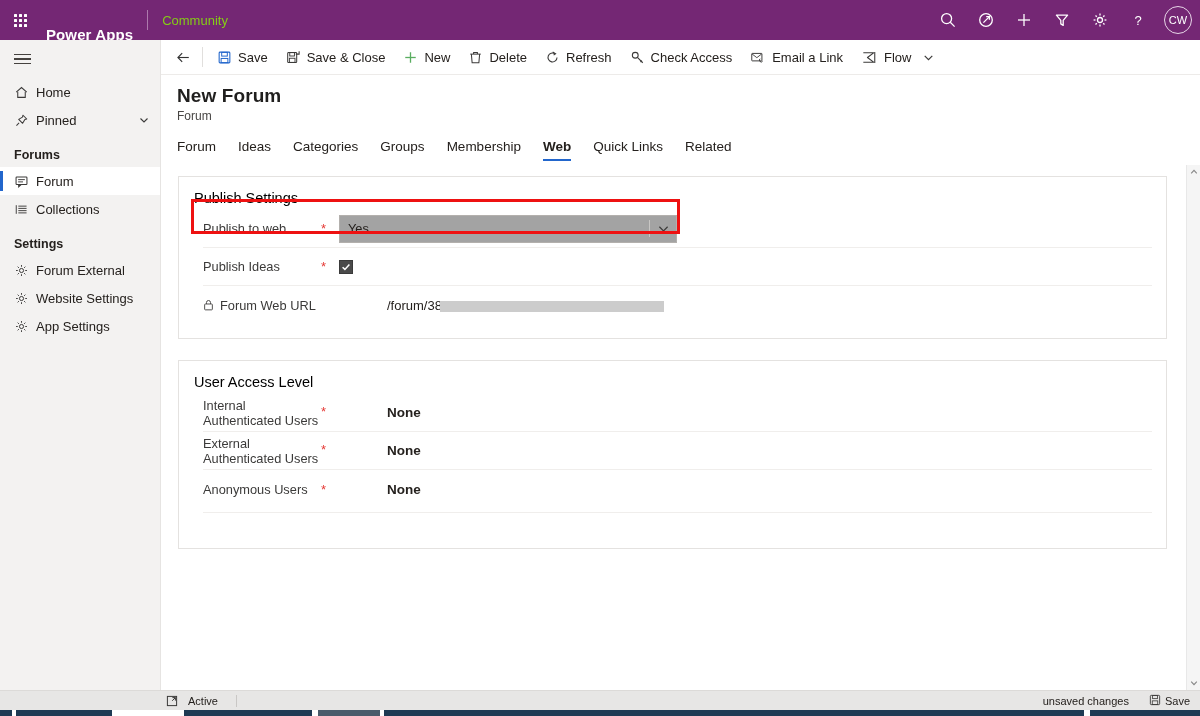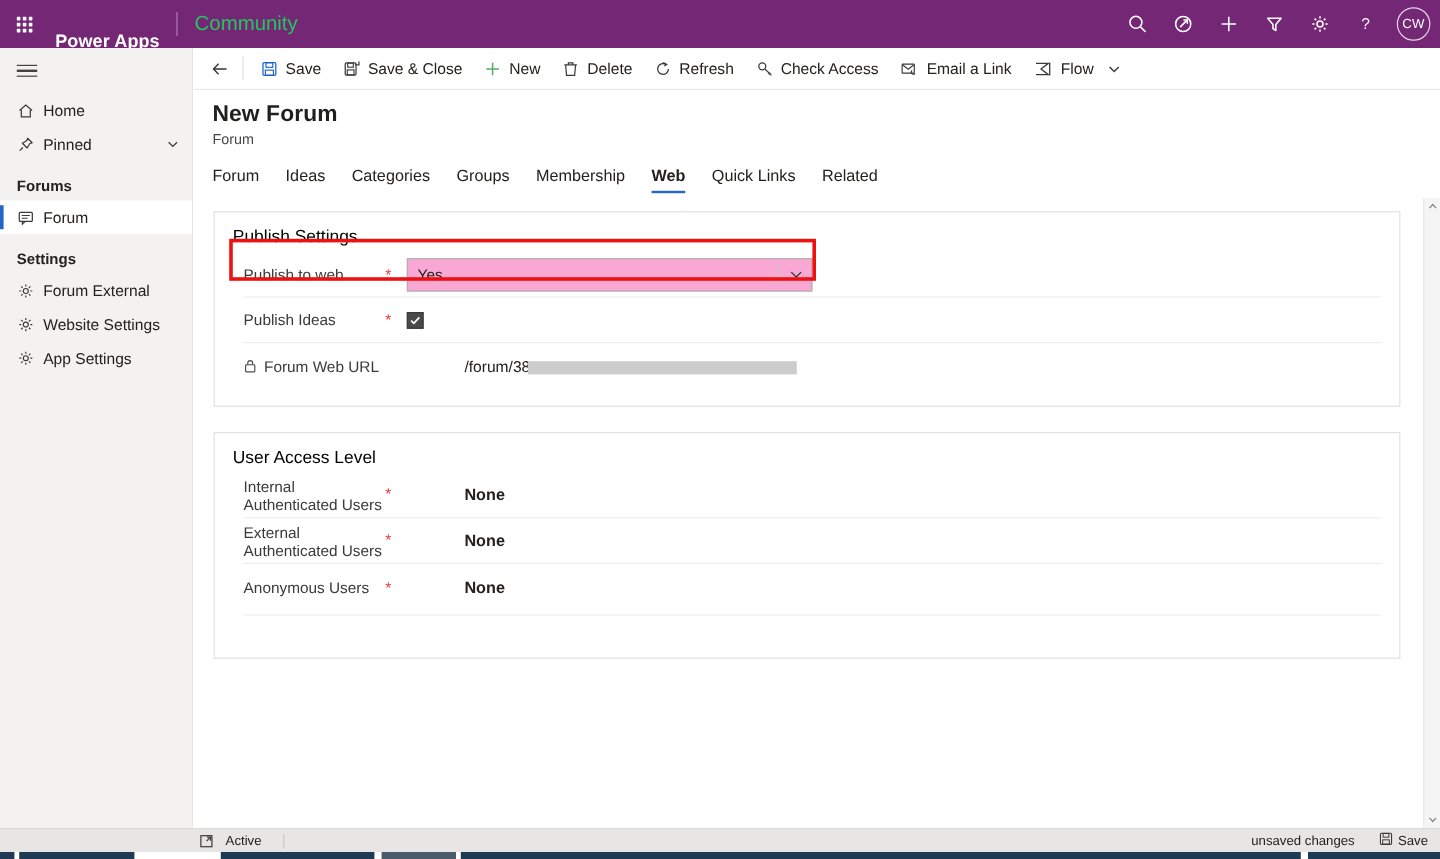--- a/index.html
+++ b/index.html
@@ -25,21 +25,21 @@
     display: grid; grid-template-columns: repeat(3, 3px); grid-template-rows: repeat(3, 3px);
     gap: 2px;
   }
   .waffle-grid i { background: #ffffff; width: 3px; height: 3px; display: block; border-radius: 0.5px; }
   .brand {
     font-size: 15px; font-weight: bold; color: #ffffff; padding: 0 14px 0 6px;
     letter-spacing: .1px;
     margin-top: 28px;
   }
   .brand-divider { width: 1px; height: 20px; background: #a濁; background: #ad7aad; }
-  .env-name { font-size: 17px; color: #22c55e; padding-left: 14px; }
+  .env-name { font-size: 13px; color: #84cc16; padding-left: 14px; }
   .topbar-right {
     position: absolute; right: 8px; top: 0; height: 40px;
     display: flex; align-items: center; gap: 6px;
   }
   .tb-icon {
     width: 32px; height: 32px; display: flex; align-items: center; justify-content: center;
     cursor: pointer; border-radius: 2px;
   }
   .tb-icon svg { display: block; }
   .avatar {
@@ -138,21 +138,21 @@
     width: 118px; font-size: 12.8px; color: #3b3a39; line-height: 15px;
     display: flex; align-items: center; gap: 4px; flex-shrink: 0;
   }
   .flabel .lock { display: inline-flex; align-items: center; margin-right: 2px; }
   .req { width: 18px; color: #e53935; font-size: 13px; text-align: left; flex-shrink: 0; align-self: flex-start; padding-top: 10px; }
   .req.mid { align-self: center; padding-top: 0; }
   .fval { font-size: 13px; color: #25211e; margin-left: 48px; }
   .fval.bold { font-weight: bold; font-size: 13.5px; }
 
   .dropdown {
-    width: 338px; height: 28px; border: 1px solid #b3b0ad; background: #f9a8d4;
+    width: 338px; height: 28px; border: 1px solid #b3b0ad; background: #a3a3a3;
     display: flex; align-items: center; cursor: pointer; justify-content: center;
   }
   .dropdown .dd-text { flex: 1; font-size: 12.8px; color: #25211e; padding-left: 8px; }
   .dropdown .dd-split { width: 1px; height: 17px; background: #c8c6c4; }
   .dropdown .dd-chev { width: 26px; display: flex; align-items: center; justify-content: center; color: #3b3a39; }
 
   .checkbox {
     width: 14px; height: 14px; background: #4a4a4a; border: 1px solid #3a3a3a;
     display: flex; align-items: center; justify-content: center; cursor: pointer;
   }
@@ -313,20 +313,34 @@
         <svg width="15" height="15" viewBox="0 0 16 16">
             <rect x="2.2" y="3.2" width="11.6" height="8" rx="0.8" fill="none" stroke="#3b3a39" stroke-width="1.1"></rect>
             <polyline points="5,11.2 5,13.6 7.6,11.2" fill="none" stroke="#3b3a39" stroke-width="1.1"></polyline>
             <line x1="4.4" y1="6" x2="11.6" y2="6" stroke="#3b3a39" stroke-width="1"></line>
             <line x1="4.4" y1="8.4" x2="9.6" y2="8.4" stroke="#3b3a39" stroke-width="1"></line>
           </svg>
       </span>
       <span class="ni-label">Forum</span>
     </div>
 
+    <div class="nav-item">
+      <span class="ni-icon">
+        <svg width="15" height="15" viewBox="0 0 16 16">
+            <line x1="2.4" y1="3.4" x2="2.4" y2="12.6" stroke="#3b3a39" stroke-width="1"></line>
+            <g stroke="#3b3a39" stroke-width="1">
+              <line x1="4.6" y1="4.4" x2="13.4" y2="4.4"></line>
+              <line x1="4.6" y1="6.8" x2="13.4" y2="6.8"></line>
+              <line x1="4.6" y1="9.2" x2="13.4" y2="9.2"></line>
+              <line x1="4.6" y1="11.6" x2="13.4" y2="11.6"></line>
+            </g>
+          </svg>
+      </span>
+      <span class="ni-label">Collections</span>
+    </div>
 
     <div class="nav-group">Settings</div>
 
 
     <div class="nav-item">
       <span class="ni-icon">
         <svg width="15" height="15" viewBox="0 0 16 16">
             <circle cx="8" cy="8" r="2.2" fill="none" stroke="#3b3a39" stroke-width="1.05"></circle>
             <g stroke="#3b3a39" stroke-width="1.05">
               <line x1="8" y1="2.2" x2="8" y2="4"></line>

